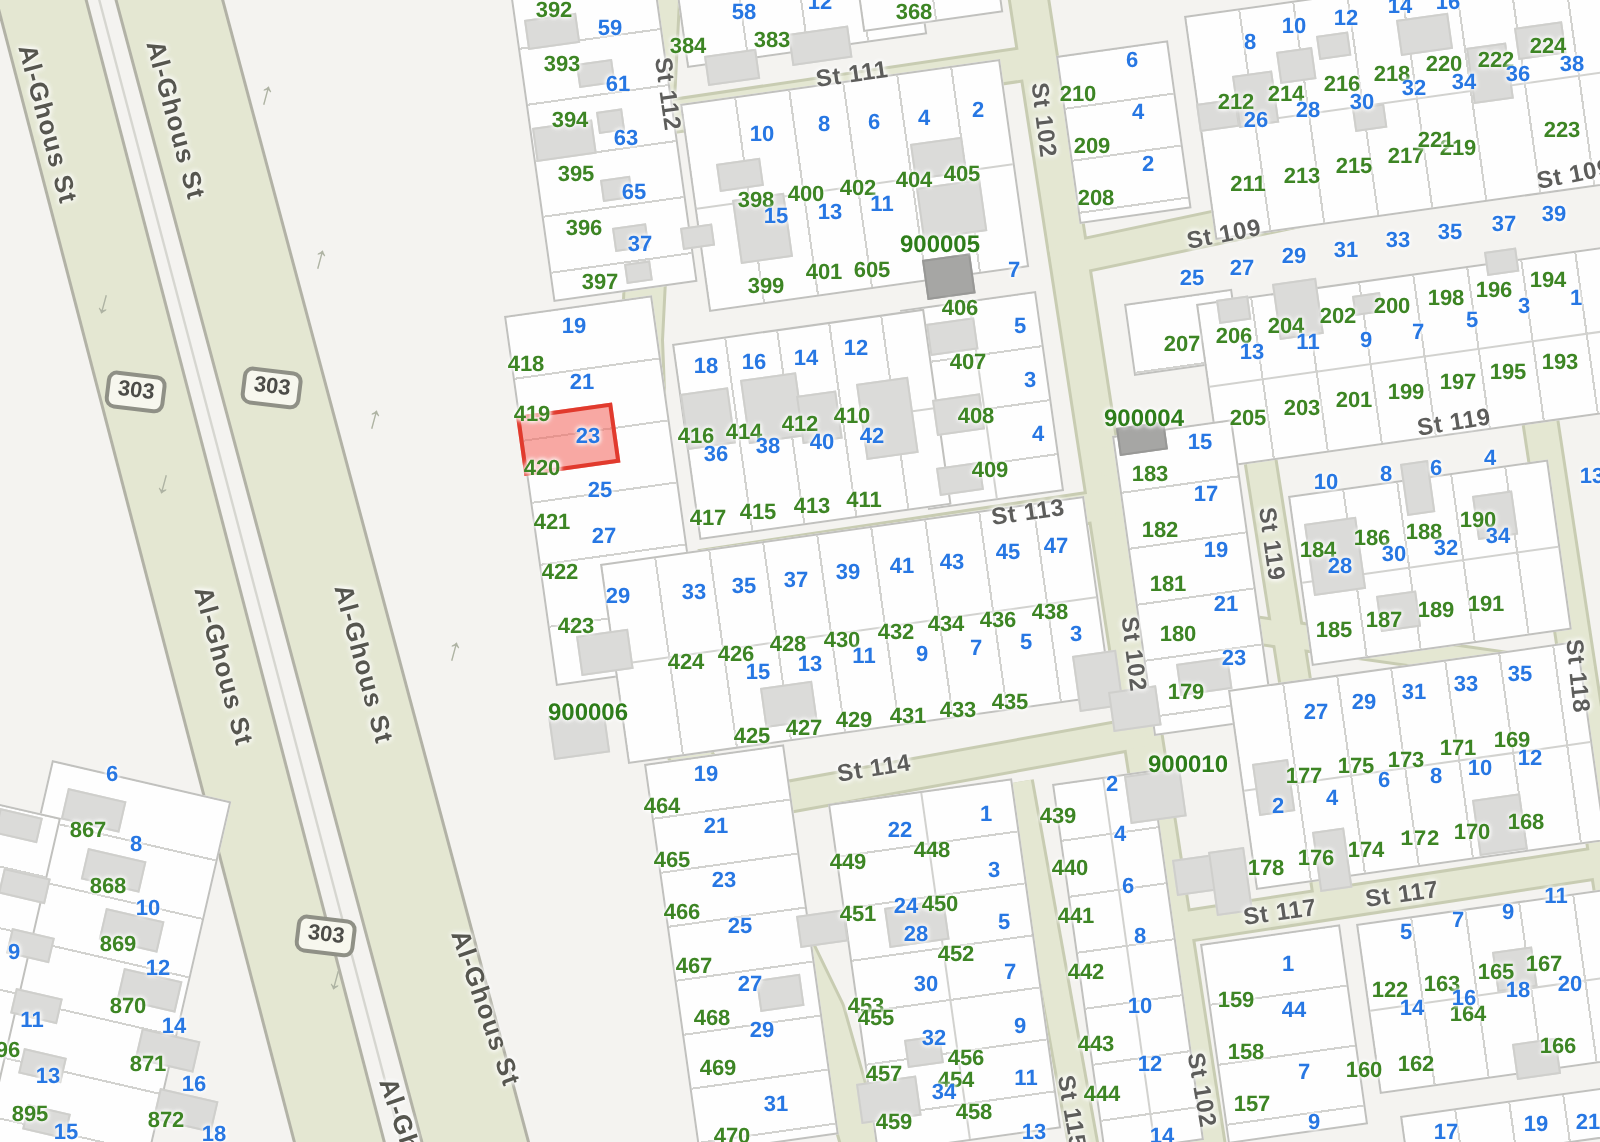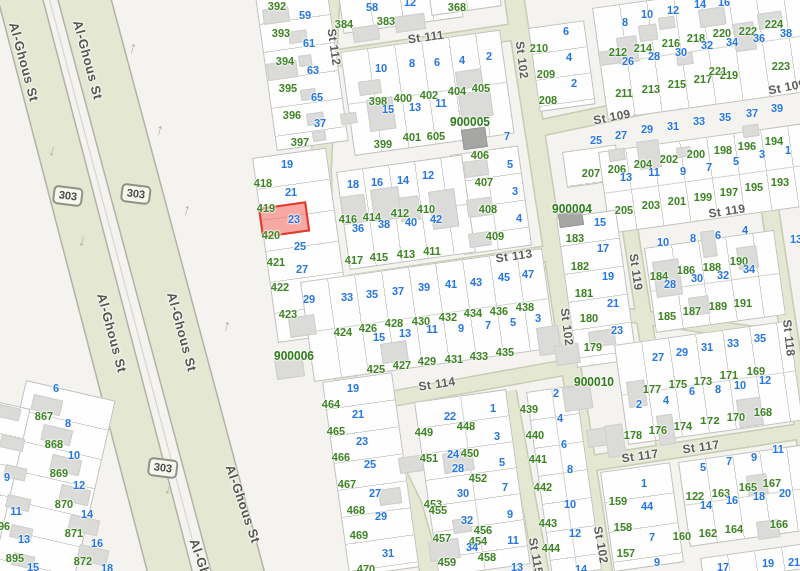--- a/index.html
+++ b/index.html
@@ -325,21 +325,21 @@
     <span class="lab g" style="left: 763px; top: 412px;">168</span>
     <span class="lab g" style="left: 618px; top: 501px;">159</span>
     <span class="lab g" style="left: 623px; top: 527px;">158</span>
     <span class="lab g" style="left: 626px; top: 553px;">157</span>
     <span class="lab g" style="left: 695px; top: 496px;">122</span>
     <span class="lab g" style="left: 721px; top: 493px;">163</span>
     <span class="lab g" style="left: 748px; top: 487px;">165</span>
     <span class="lab g" style="left: 772px; top: 483px;">167</span>
     <span class="lab g" style="left: 682px; top: 536px;">160</span>
     <span class="lab g" style="left: 708px; top: 533px;">162</span>
-    <span class="lab g" style="left: 734px; top: 529px; text-align: right;">164</span>
+    <span class="lab g" style="left: 734px; top: 508px; text-align: right;">164</span>
     <span class="lab g" style="left: 779px; top: 524px;">166</span>
     <span class="lab b" style="left: 305px; top: 15px;">59</span>
     <span class="lab b" style="left: 309px; top: 43px;">61</span>
     <span class="lab b" style="left: 313px; top: 70px;">63</span>
     <span class="lab b" style="left: 317px; top: 97px;">65</span>
     <span class="lab b" style="left: 320px; top: 123px;">37</span>
     <span class="lab b" style="left: 372px; top: 7px;">58</span>
     <span class="lab b" style="left: 410px; top: 2px;">12</span>
     <span class="lab b" style="left: 381px; top: 68px;">10</span>
     <span class="lab b" style="left: 412px; top: 63px;">8</span>

